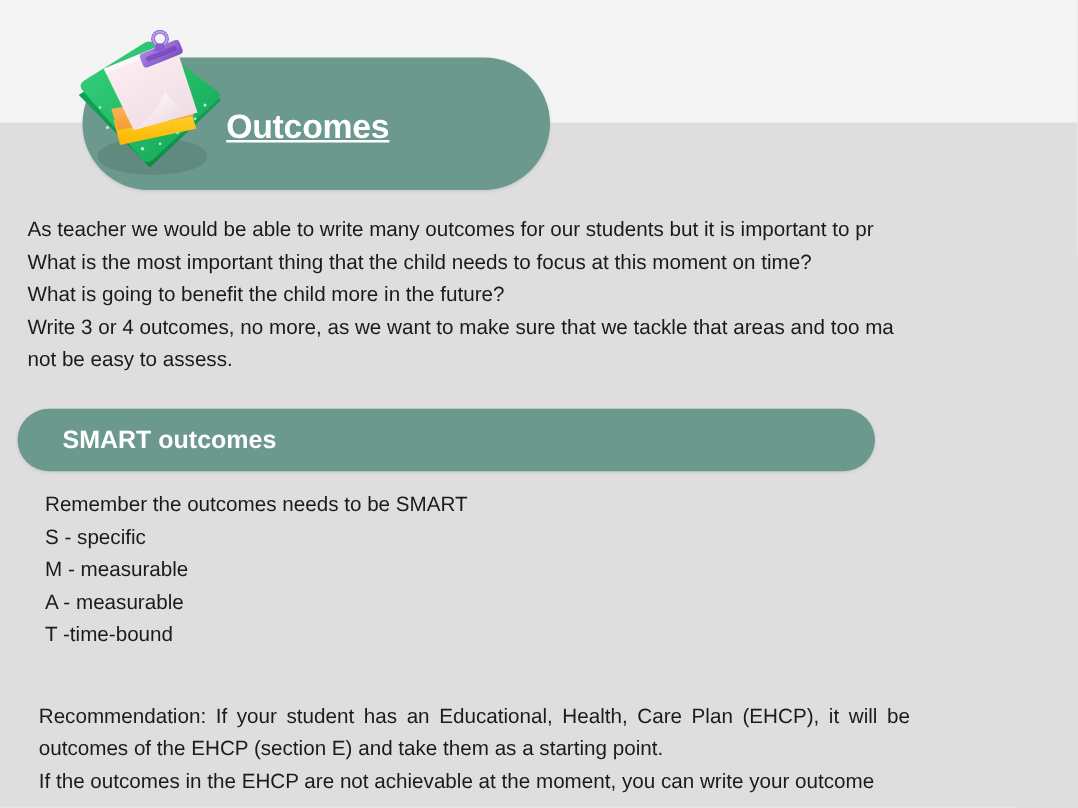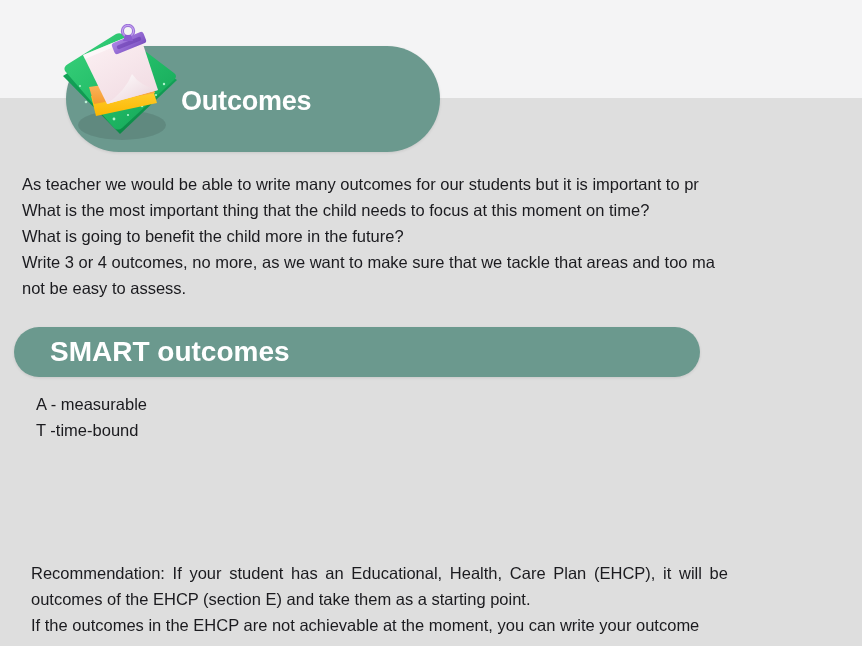--- a/index.html
+++ b/index.html
@@ -47,20 +47,21 @@
   }
   #header-title {
     position: absolute;
     left: 181px; top: 82px;
     font-size: 27px;
     font-weight: bold;
     color: #ffffff;
     letter-spacing: -0.2px;
     line-height: 38px;
     white-space: nowrap;
+    text-decoration: underline;
   }
   #clipboard-icon {
     position: absolute;
     left: 56px; top: 24px;
     width: 126px; height: 122px;
   }
 
   
   #intro {
     position: absolute;
@@ -78,21 +79,21 @@
     position: absolute;
     left: 14px; top: 327px;
     width: 686px; height: 50px;
     background: #6b998e;
     border-radius: 25px;
     box-shadow: 0 1px 3px rgba(0,0,0,0.10);
   }
   #smart-title {
     position: absolute;
     left: 50px; top: 338px;
-    font-size: 28px;
+    font-size: 20px;
     font-weight: bold;
     color: #ffffff;
     line-height: 28px;
     white-space: nowrap;
   }
 
   #smart-list {
     position: absolute;
     left: 36px; top: 391px;
     font-size: 16.5px;
@@ -206,20 +207,23 @@
   <span class="ln">What is the most important thing that the child needs to focus at this moment on time?</span>
   <span class="ln">What is going to benefit the child more in the future?</span>
   <span class="ln">Write 3 or 4 outcomes, no more, as we want to make sure that we tackle that areas and too ma</span>
   <span class="ln">not be easy to assess.</span>
 </div>
 
 <div id="smart-pill"></div>
 <div id="smart-title">SMART outcomes</div>
 
 <div id="smart-list">
+  <span class="ln">Remember the outcomes needs to be SMART</span>
+  <span class="ln">S - specific</span>
+  <span class="ln">M - measurable</span>
   <span class="ln">A - measurable</span>
   <span class="ln">T -time-bound</span>
 </div>
 
 <div id="recommendation">
   <span class="ln justified">Recommendation: If your student has an Educational, Health, Care Plan (EHCP), it will be</span>
   <span class="ln">outcomes of the EHCP (section E) and take them as a starting point.</span>
   <span class="ln">If the outcomes in the EHCP are not achievable at the moment, you can write your outcome</span>
 </div>
 

